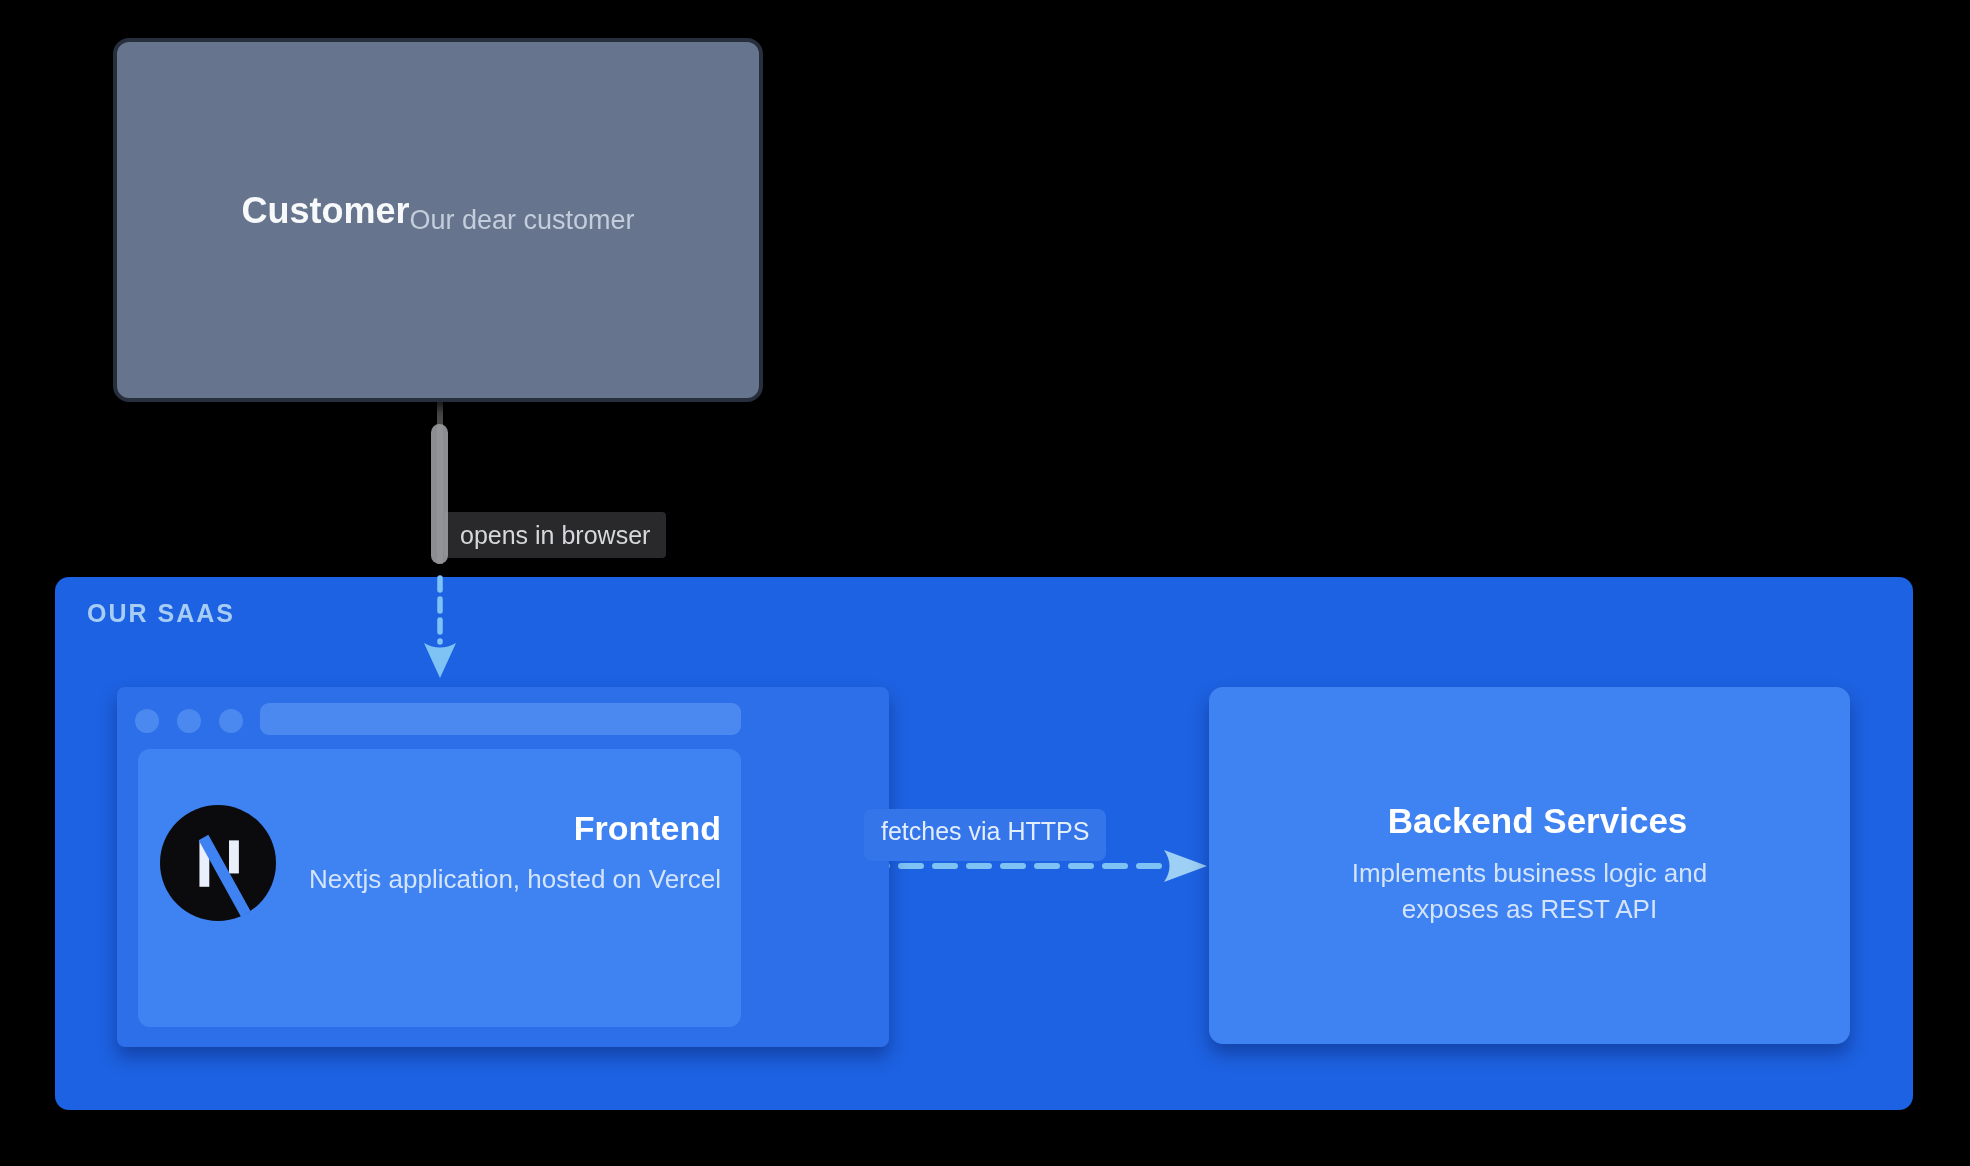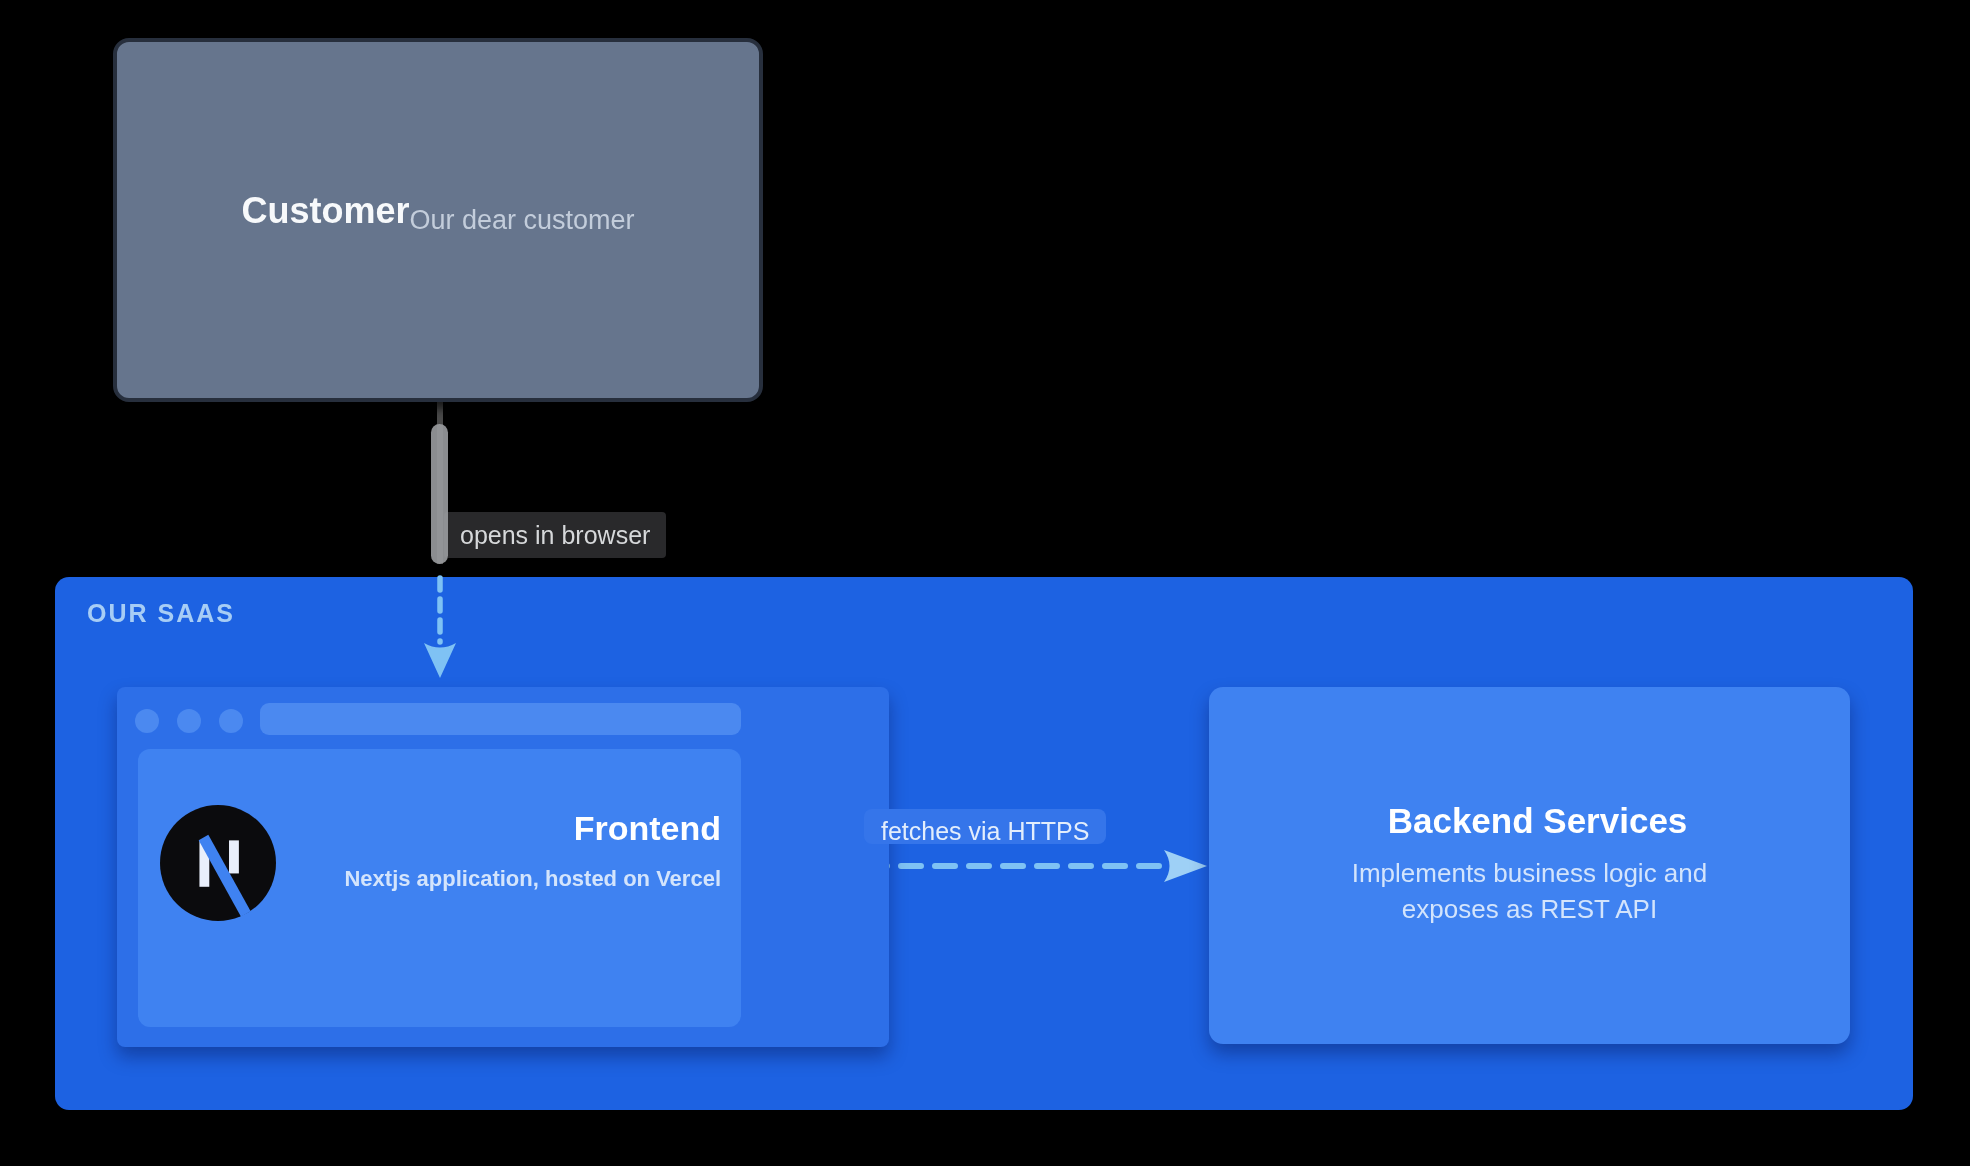--- a/index.html
+++ b/index.html
@@ -62,28 +62,28 @@
   .panel{
     position:absolute;left:21px;top:62px;width:603px;height:278px;
     box-sizing:border-box;border-radius:12px;background:var(--c-panel-fill,#3f82f1);
     display:flex;align-items:flex-start;padding:56px 18px 0 22px;gap:33px;
   }
   .next-logo{width:116px;height:116px;flex:none;}
   .next-logo circle{fill:var(--c-nextjs-circle,#0b0b0d);}
   .next-logo rect{fill:#e9effb;}
   .next-logo line{stroke:var(--c-panel-fill,#3f82f1);stroke-width:9.5;}
   .fe-text .n-title{font-size:34px;font-weight:600;color:var(--c-node-title,#fff);margin:4px 0 13px;}
-  .fe-text .n-sub{font-size:22px;line-height:36px;width:412px;color:var(--c-node-subtitle,#d3e4fc);font-weight:bold;}
+  .fe-text .n-sub{font-size:26px;line-height:36px;width:412px;color:var(--c-node-subtitle,#d3e4fc);}
 
   
   .h-arrow{position:absolute;left:757px;top:838px;z-index:5;}
   .h-arrow line{stroke:var(--c-arrow,#7fc2f4);stroke-width:6;stroke-linecap:round;}
   .h-arrow path{fill:var(--c-arrow-head,#9ed0f6);}
   .fetches-label{
-    position:absolute;left:864px;top:809px;height:35px;line-height:45px;
+    position:absolute;left:864px;top:809px;height:52px;line-height:45px;
     padding:0 17px;border-radius:8px;z-index:6;white-space:nowrap;
     background:var(--c-blue-label-bg,#3575ea);color:var(--c-blue-label-text,#e3eefc);
     font-size:25px;
   }
 
   
   .backend{
     position:absolute;left:1209px;top:687px;width:641px;height:357px;
     background:var(--c-backend-fill,#3f82f1);border-radius:14px;z-index:6;
     box-shadow:0 10px 18px rgba(0,10,60,.35);

